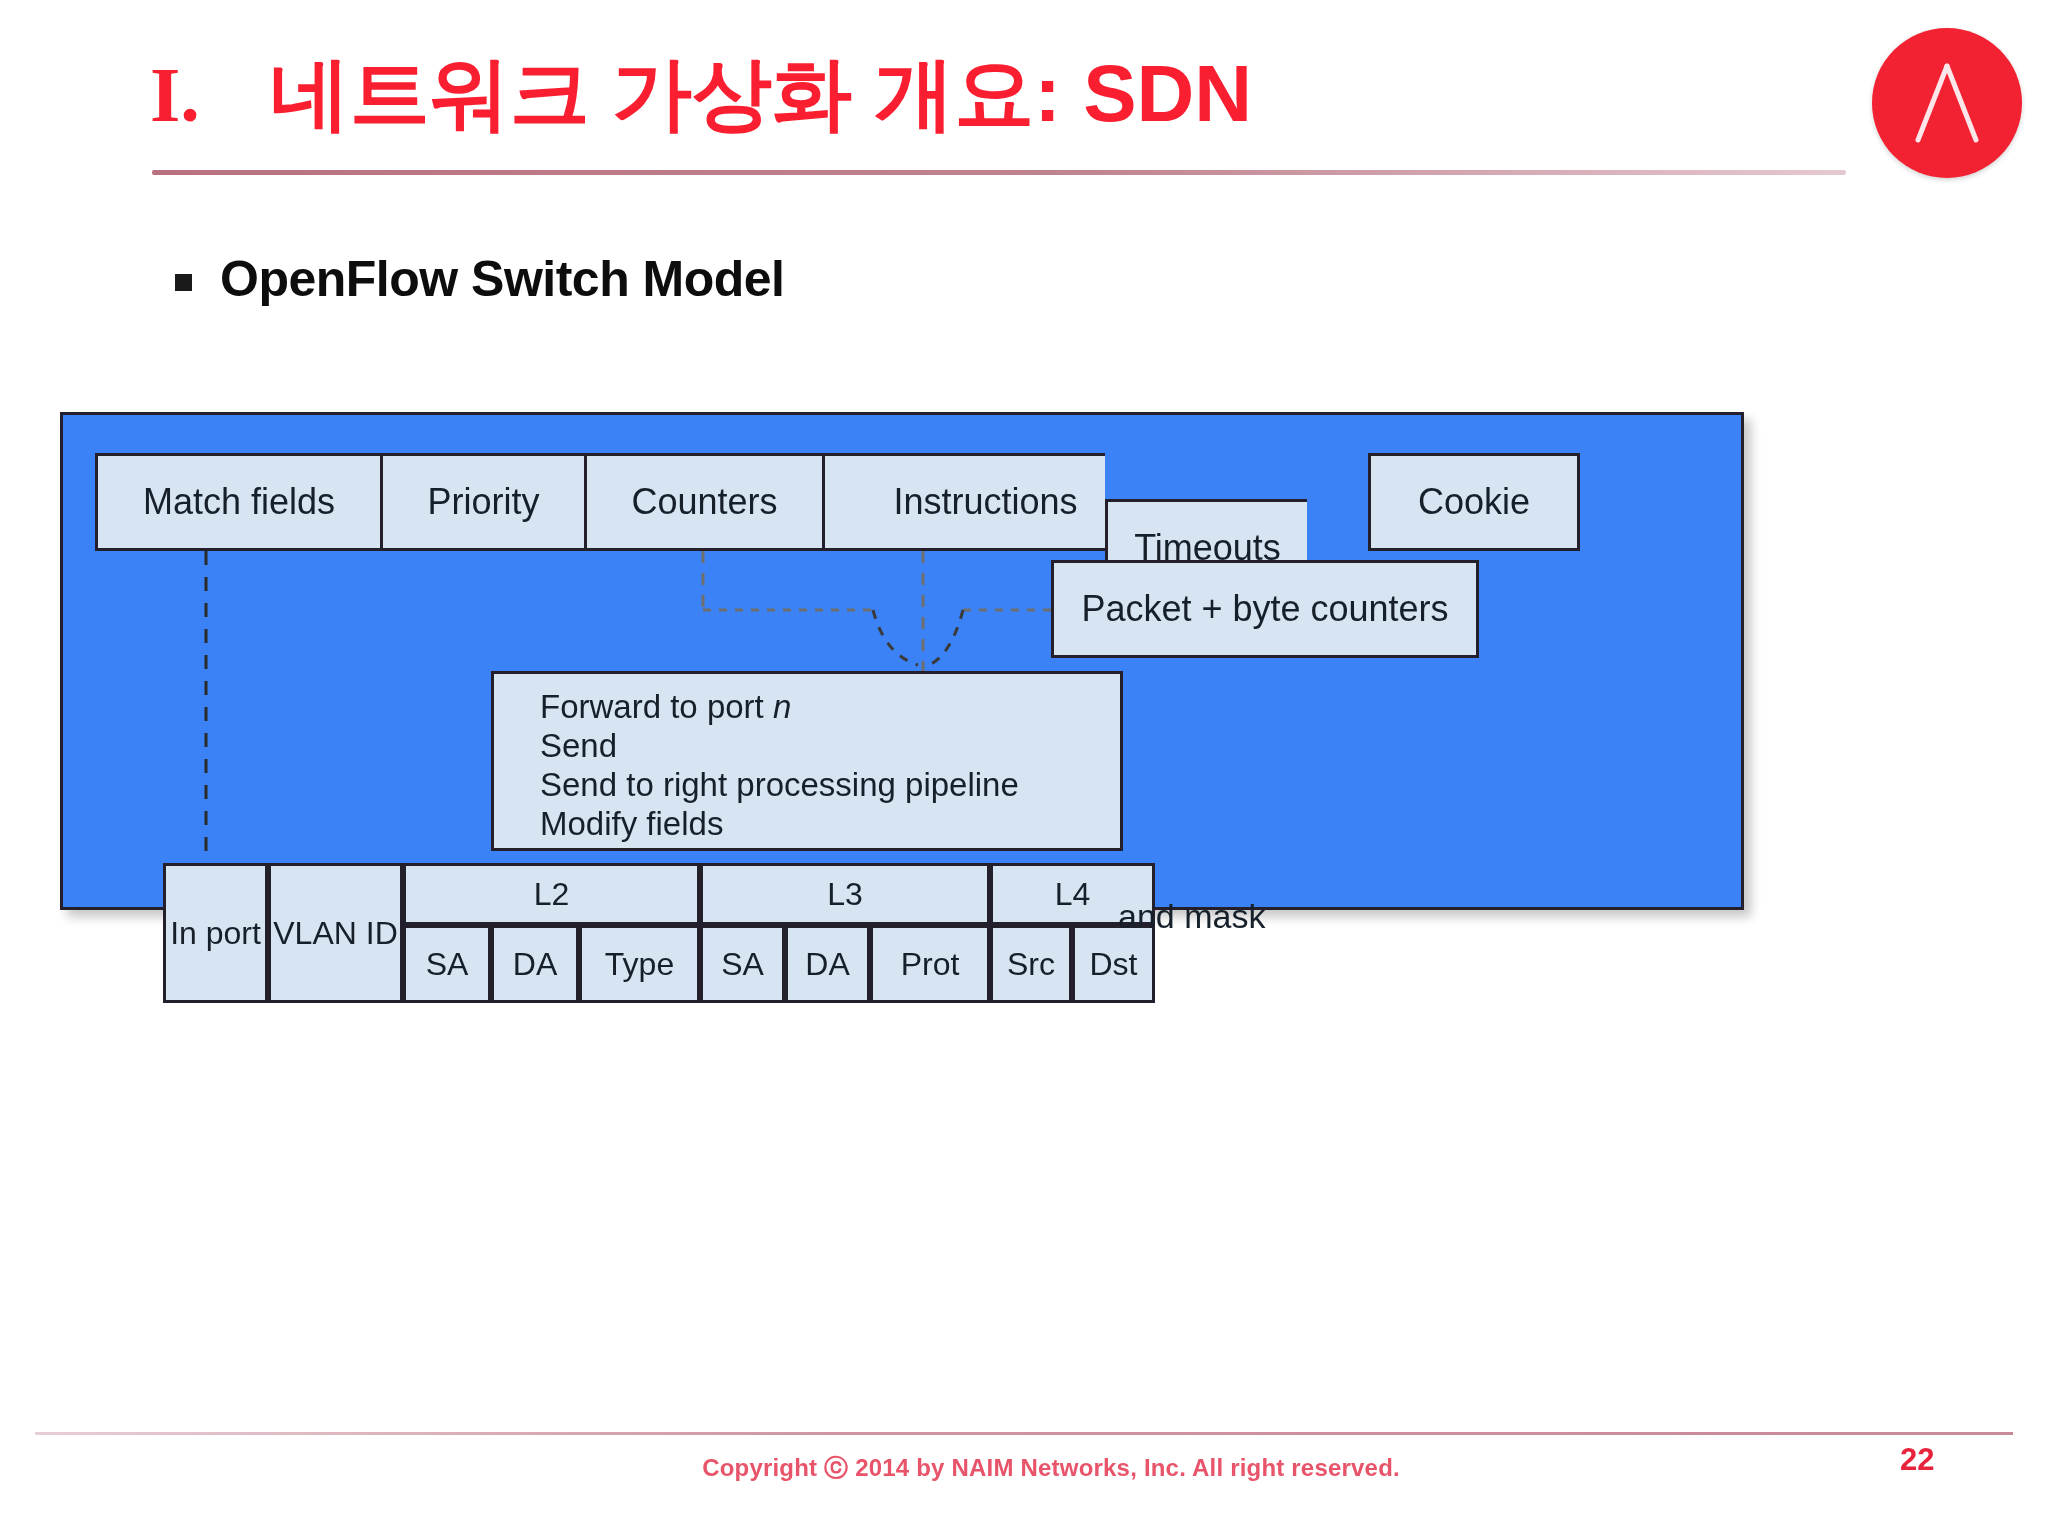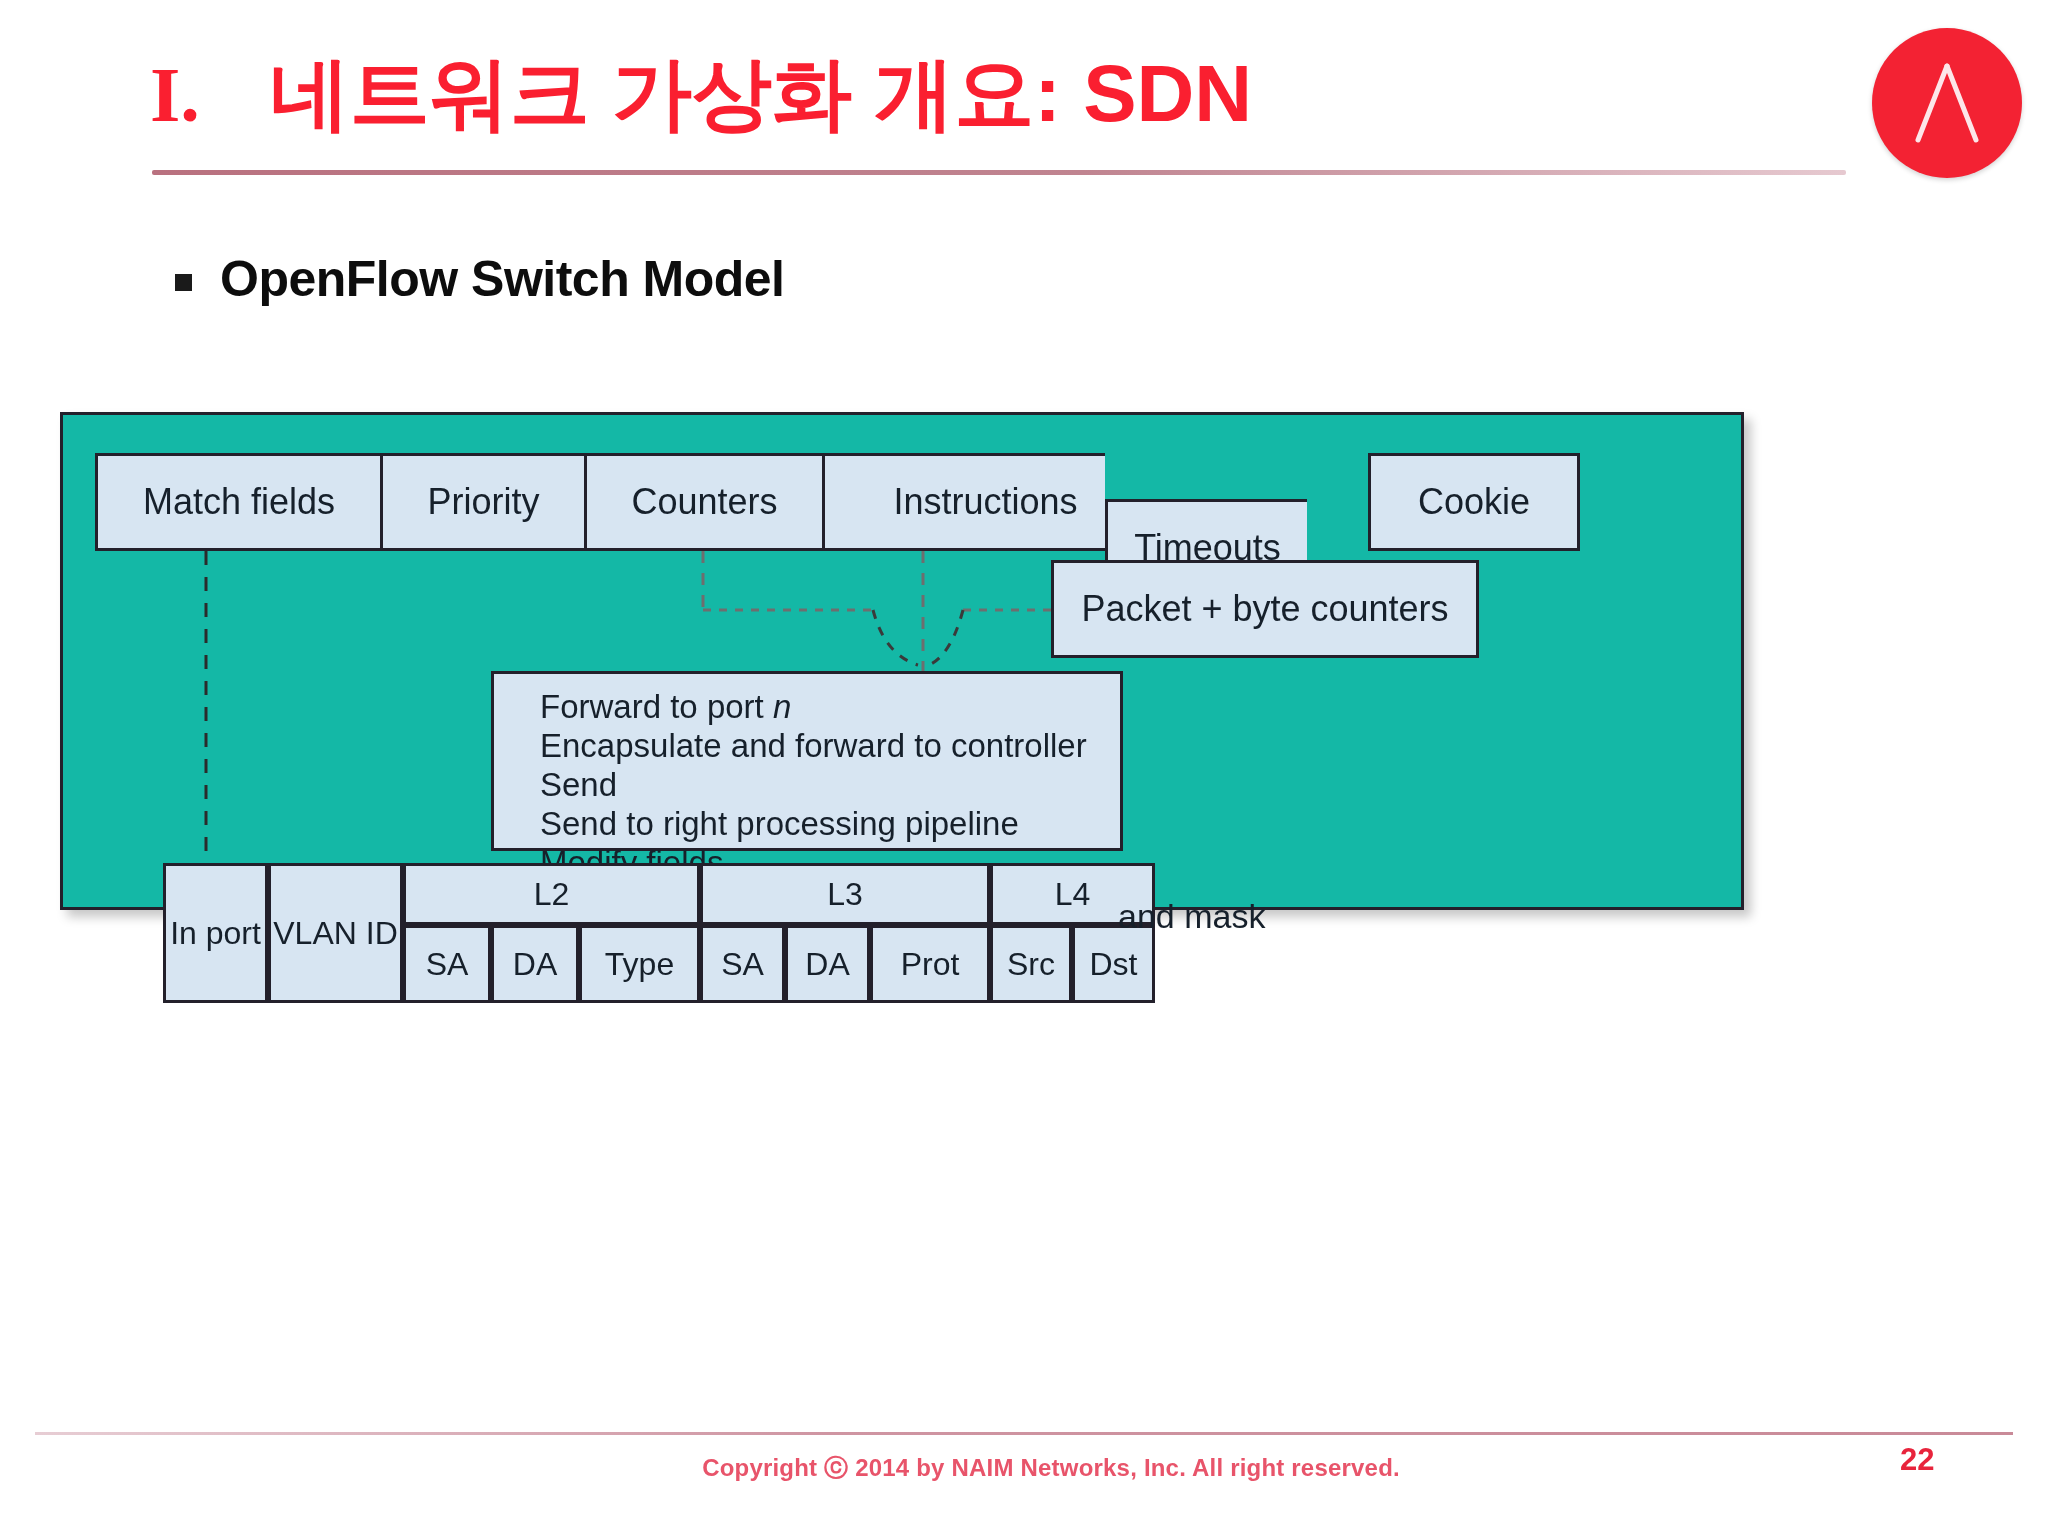--- a/index.html
+++ b/index.html
@@ -47,21 +47,21 @@
     width:17px;height:17px;background:#1a1a1a;margin-right:28px;
     margin-top:6px;
   }
   #bullet-row .txt{
     font-weight:bold;font-size:50px;color:#0d0d0d;letter-spacing:-0.5px;
   }
 
   
   #diagram{
     position:absolute;left:60px;top:412px;width:1678px;height:492px;
-    background:#14b8a6;
+    background:#3b82f6;
     border:3px solid #23202b;
     box-shadow:7px 7px 10px rgba(0,0,0,.22);
   }
   #diagram-inner{position:absolute;left:0;top:0;width:100%;height:100%;}
 
   .blue{
     background:#d7e5f2;border:3px solid #23202b;
     box-sizing:border-box;position:absolute;
     display:flex;align-items:center;justify-content:center;
     color:#16202b;
@@ -155,21 +155,20 @@
     <div class="blue hdr-cell last" style="left:1280px;width:212px;margin-left:25px;">
       <span>Cookie</span>
     </div>
 
     <div class="blue" id="pkt-box">
       <span>Packet + byte counters</span>
     </div>
 
     <div class="blue" id="instr-box">
       <div><span>Forward to port </span><i>n</i></div>
-      <div>Encapsulate and forward to controller</div>
       <div>Send</div>
       <div>Send to right processing pipeline</div>
       <div>Modify fields</div>
     </div>
 
     <div id="mf-table">
       <div class="mf" style="left:0px;top:0px;width:105px;height:140px;">
         <span>In port</span>
       </div>
       <div class="mf" style="left:105px;top:0px;width:135px;height:140px;">

